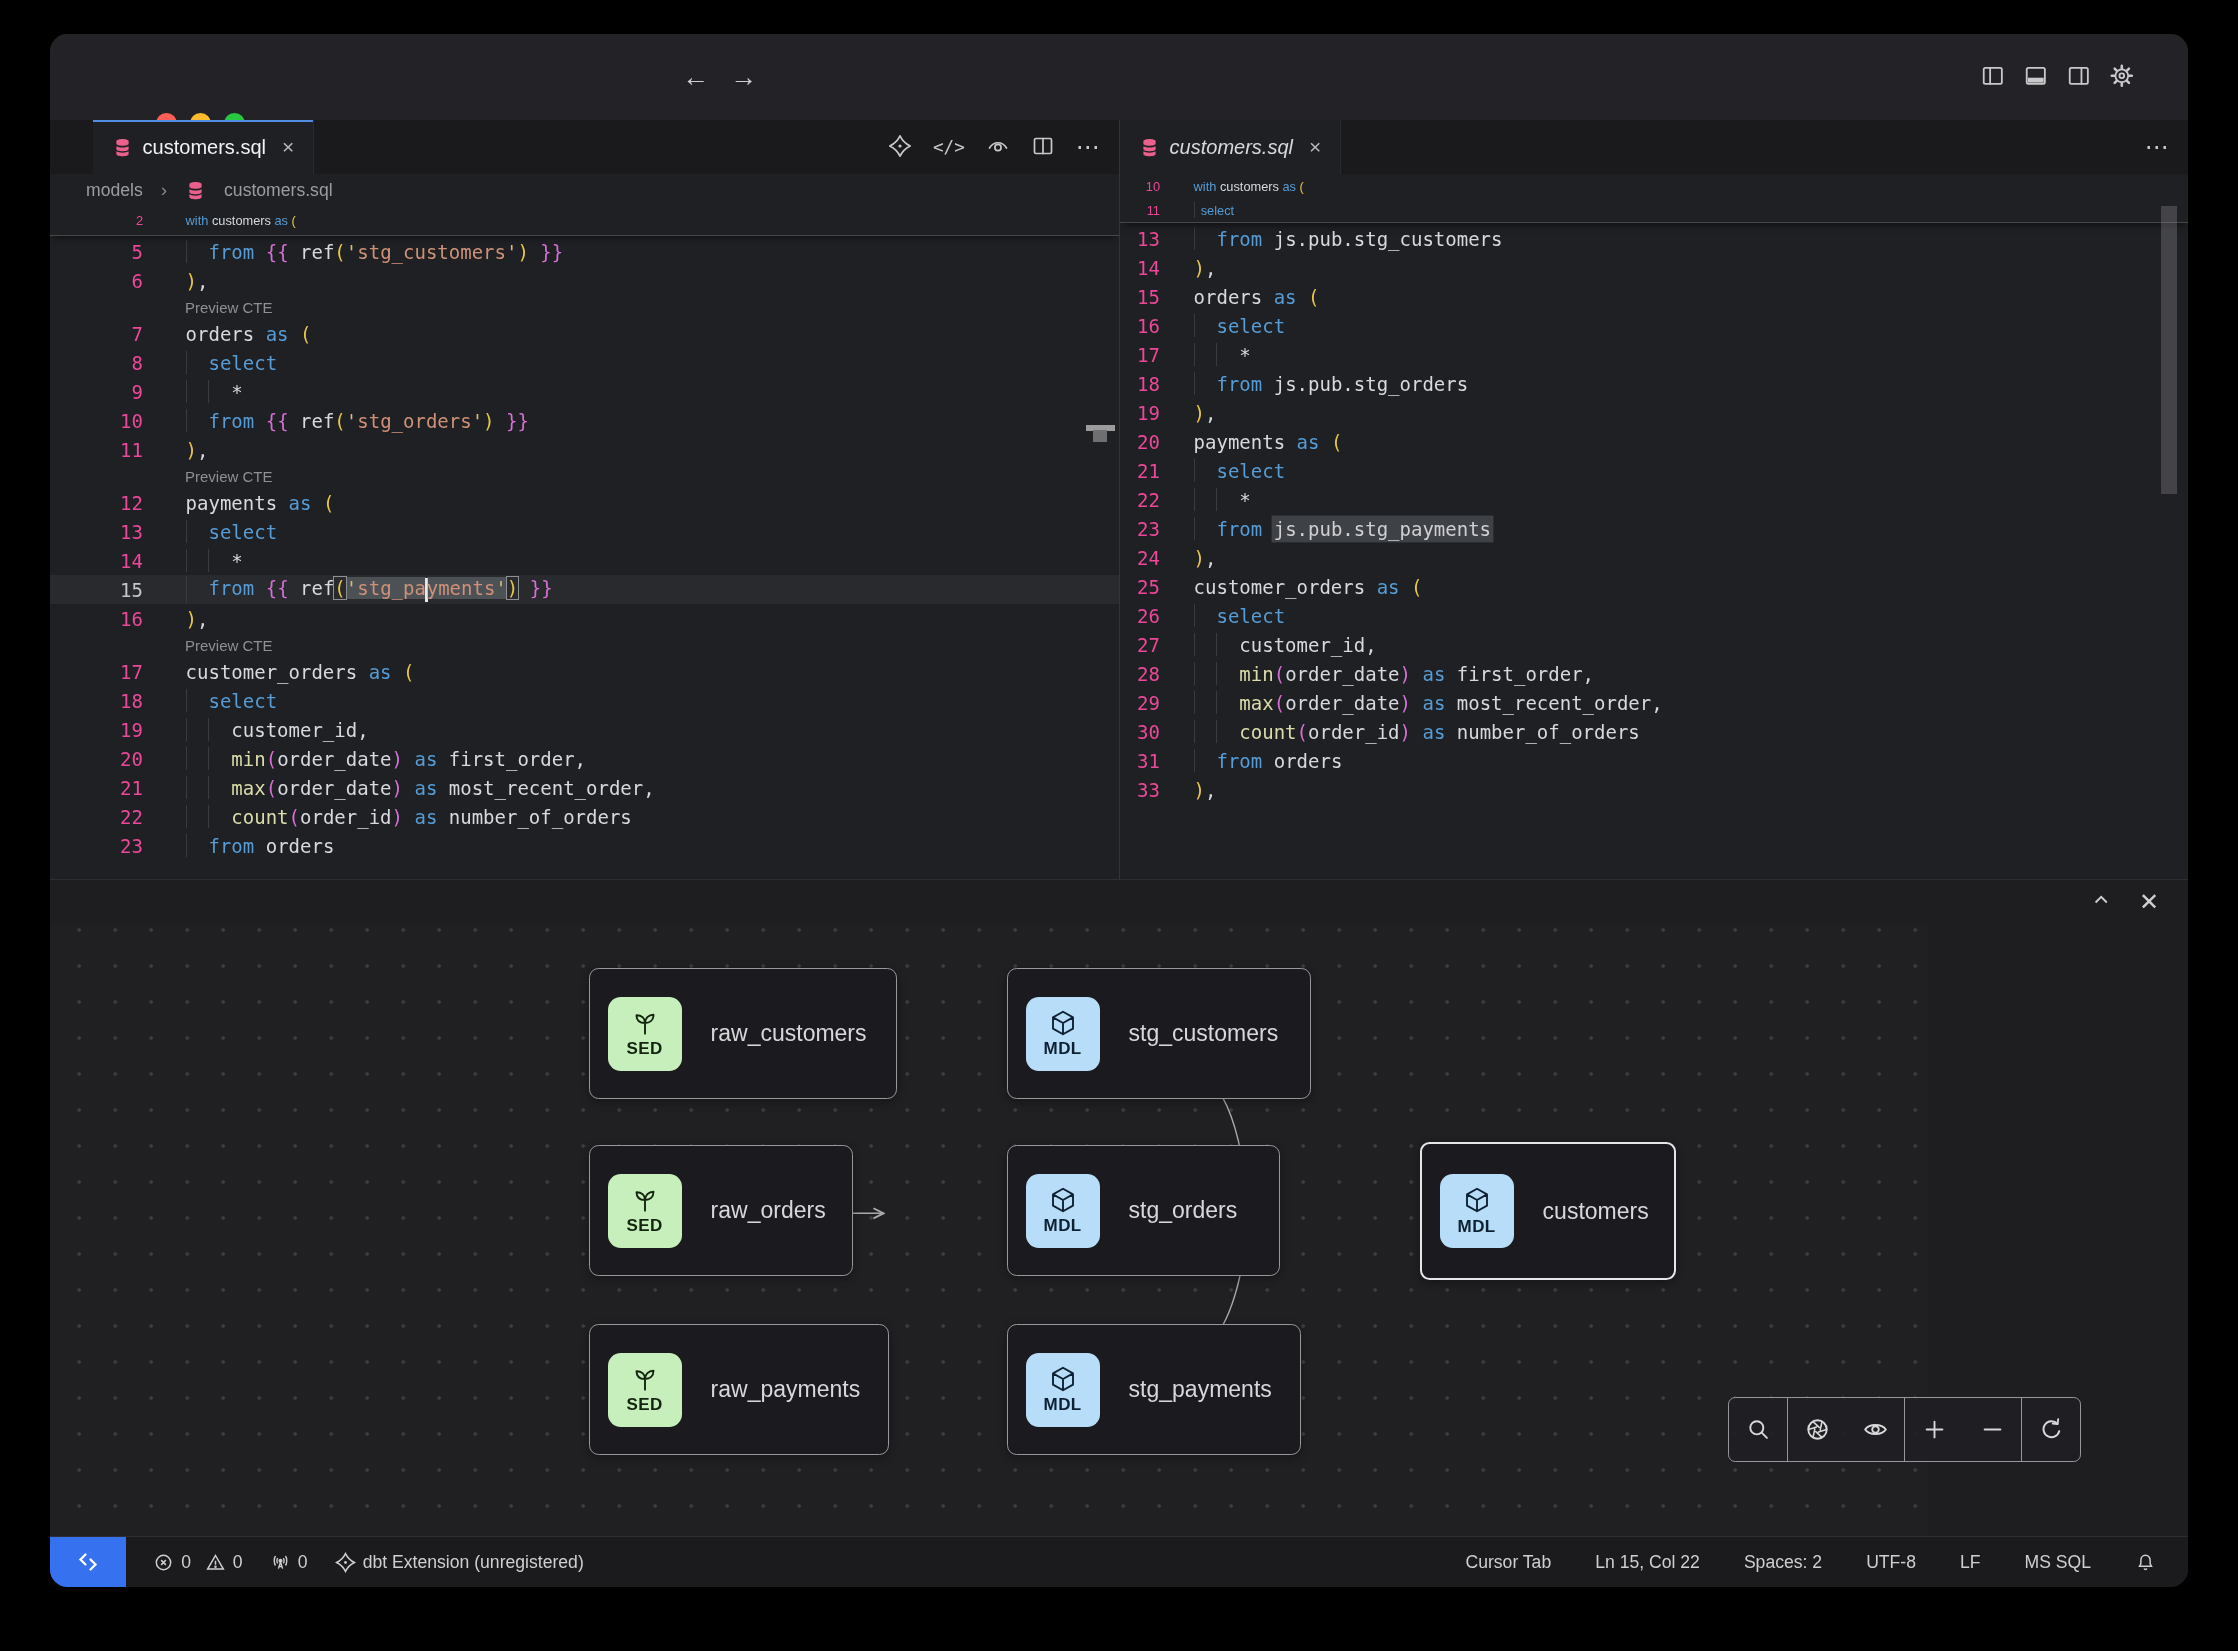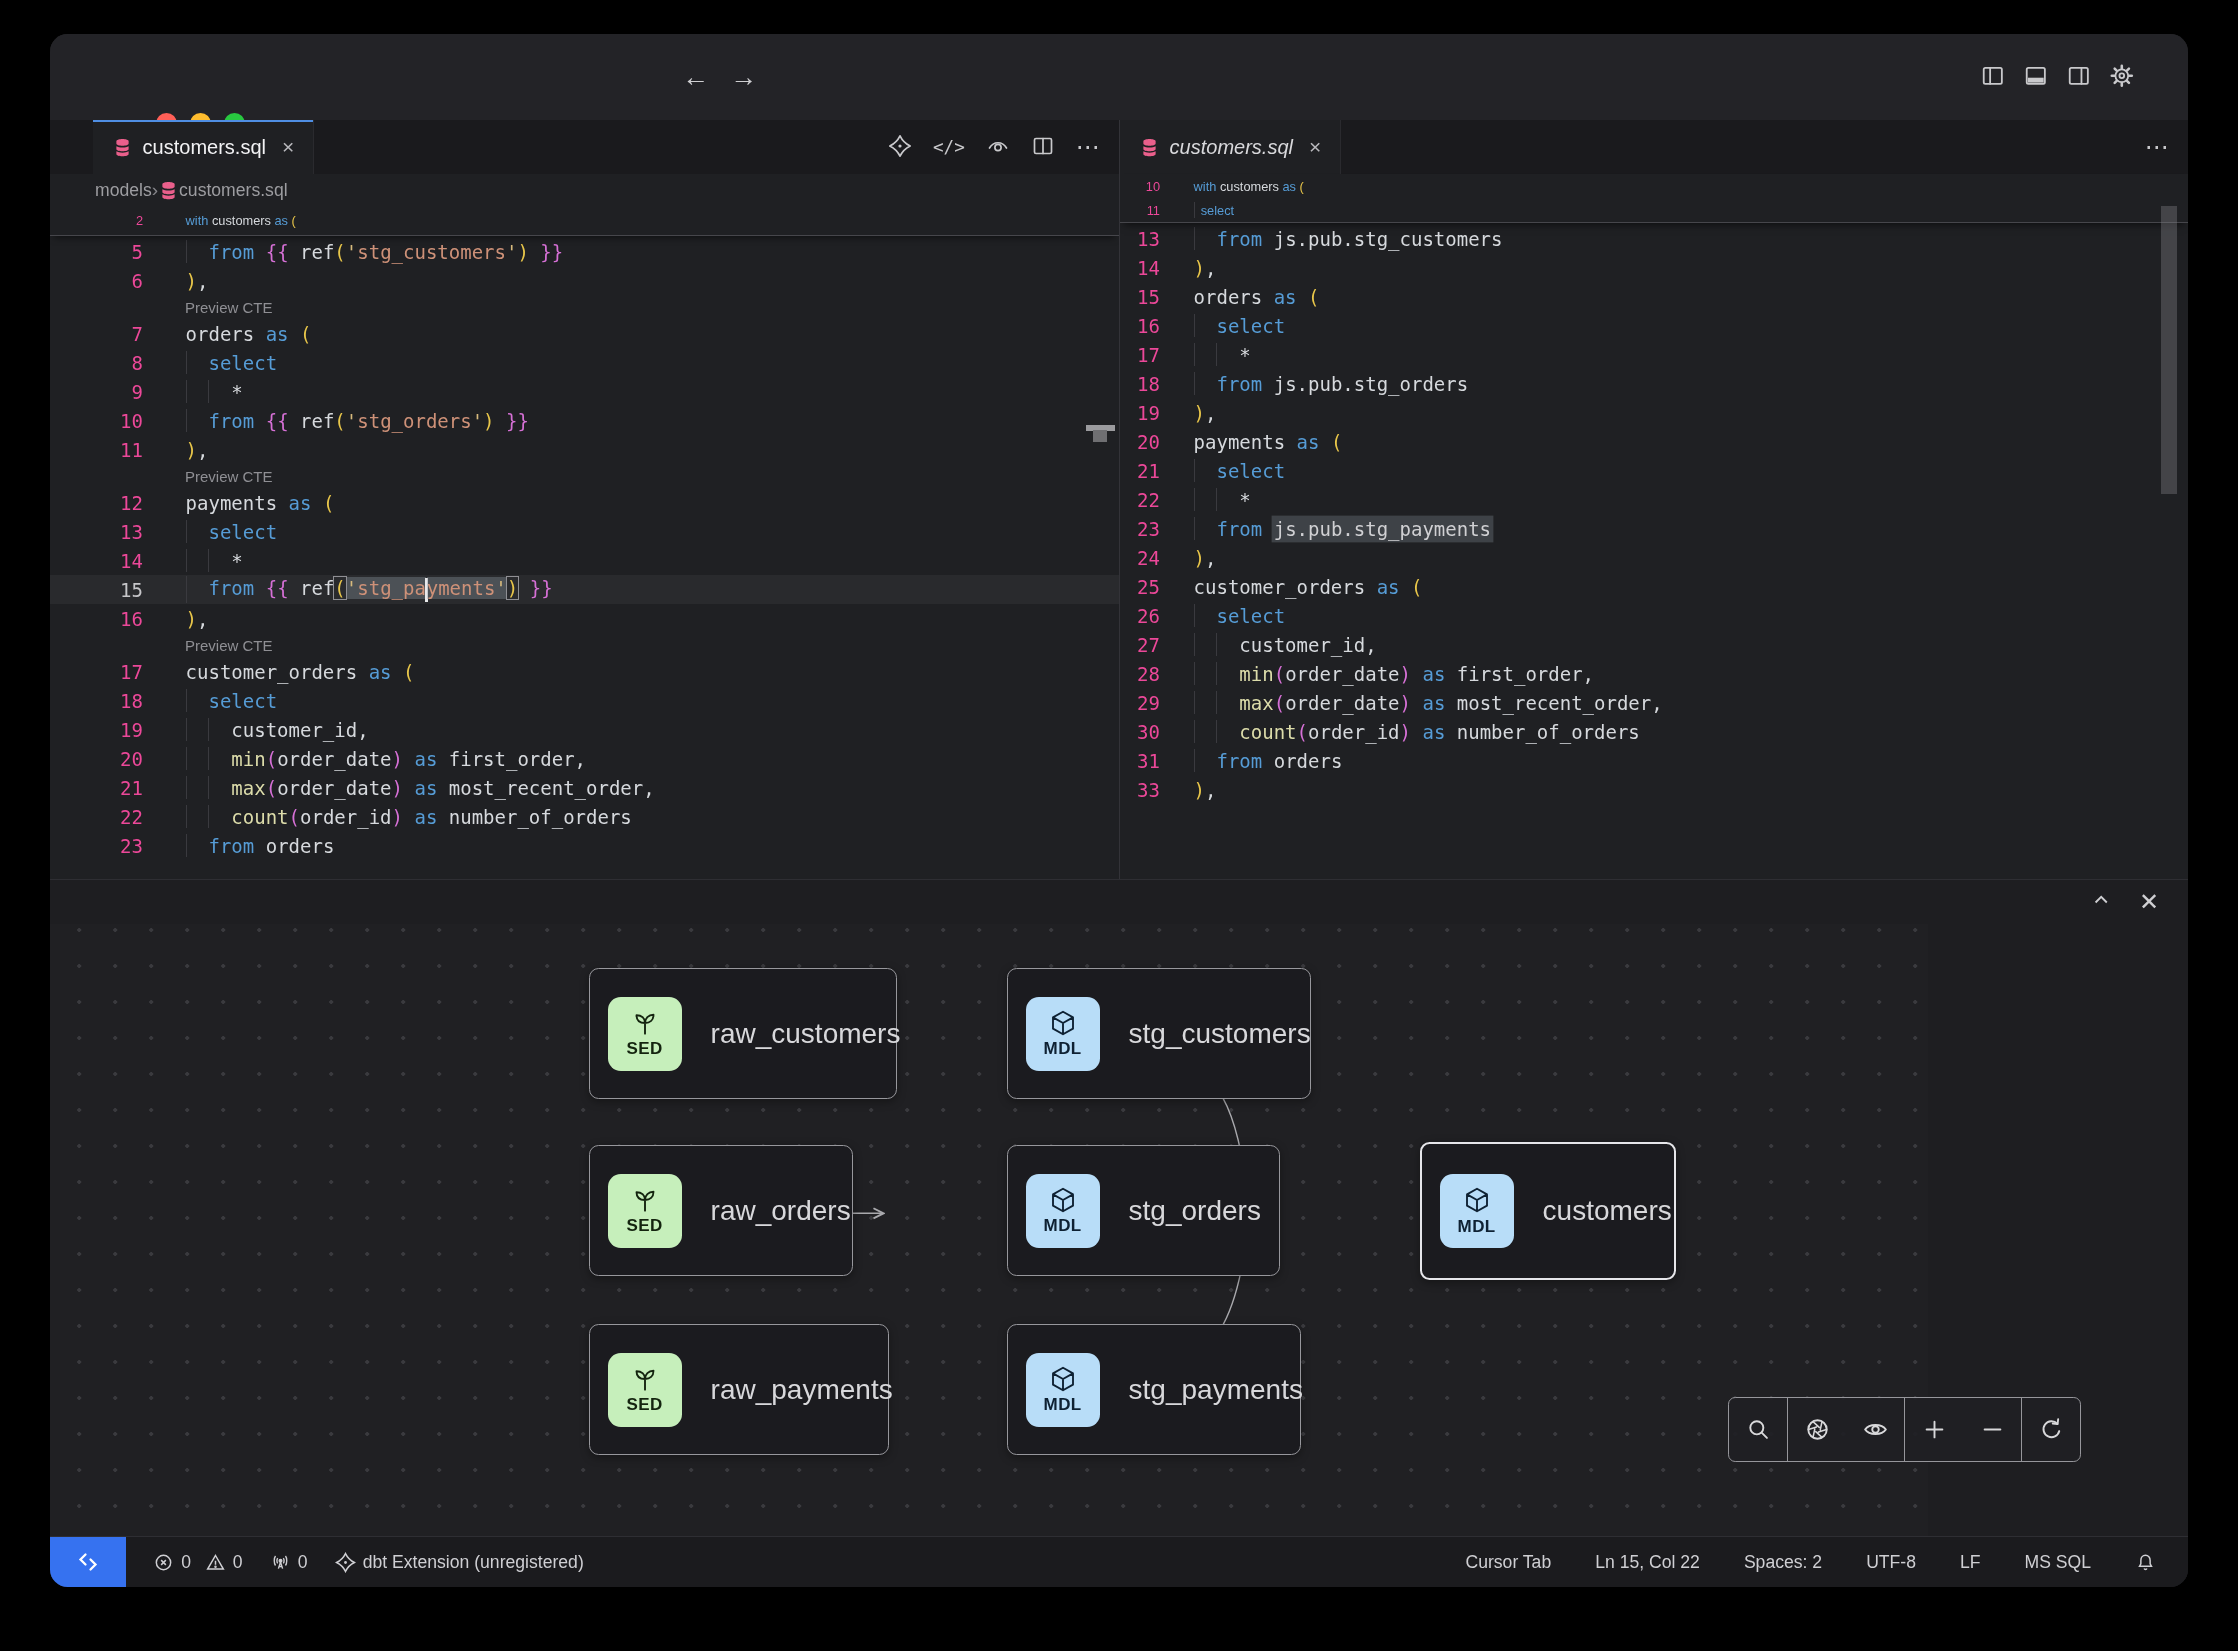--- a/index.html
+++ b/index.html
@@ -29,21 +29,21 @@
        position:relative;font-size:20px;color:#f2f2f4;}
   .tab .topline{position:absolute;left:0;top:0;width:100%;height:2.4px;background:#4f8ee3;}
   .tab.preview .label{font-style:italic;color:#d9d9dc;}
   .tab .close{color:#b9b9bd;font-size:21px;margin-left:6.4px;}
   .tabspacer{flex:1;background:#1a1a1d;}
   .editor-actions{display:flex;align-items:center;gap:21px;padding-right:17.6px;background:#1a1a1d;color:#c9c9cc;}
   .editor-actions svg{width:24px;height:24px;}
   .codeicon{font-family:"DejaVu Sans Mono",monospace;font-size:17.6px;color:#c9c9cc;}
   .moredots{font-size:24px;color:#c9c9cc;letter-spacing:1.6px;}
   .breadcrumb{position:absolute;left:0;top:54px;width:100%;height:32px;display:flex;align-items:center;
-              gap:0;padding-left:36px;font-size:17.6px;color:#9d9da1;background:#1f2023;margin-left:9px;}
+              gap:18px;padding-left:36px;font-size:17.6px;color:#9d9da1;background:#1f2023;}
   .breadcrumb .sep{color:#85858a;font-size:19px;}
   .dbicon{width:21px;height:21px;}
   
   .codearea{position:absolute;left:0;width:100%;font-family:"DejaVu Sans Mono",monospace;font-size:19px;}
   .group.left .codearea{top:86px;}
   .group.right .codearea{top:54px;}
   .row{display:flex;align-items:center;height:29px;position:relative;}
   .row.cur{background:rgba(235,240,245,0.05);}
   .row .num{color:#ec4899;text-align:right;flex:none;}
   .row.cur .num{color:#c6c6c9;}
@@ -86,21 +86,21 @@
   .node{position:absolute;background:#1b1b1f;border:1.6px solid #97979c;border-radius:9.6px;
         display:flex;align-items:center;gap:29px;padding-left:17.6px;box-sizing:border-box;
         box-shadow:0 2.4px 8px rgba(0,0,0,0.35);}
   .node.selected{border:2.4px solid #e6e6ea;}
   .badge{width:74px;height:74px;border-radius:12.8px;display:flex;flex-direction:column;align-items:center;
          justify-content:center;flex:none;}
   .badge.seed{background:#c6efbb;color:#14240f;}
   .badge.model{background:#b8ddf8;color:#0e2133;}
   .badge svg{width:30px;height:30px;}
   .badge .bt{font-size:17px;font-weight:700;margin-top:1.6px;letter-spacing:0.4px;}
-  .nlabel{font-size:28px;color:#d8d8db;}
+  .nlabel{font-size:23px;color:#d8d8db;}
   .ltoolbar{position:absolute;display:flex;border:1.2px solid #96969b;border-radius:7.2px;background:rgba(32,32,36,0.92);
             overflow:hidden;}
   .lgrp{display:flex;align-items:center;justify-content:space-evenly;border-right:1.2px solid #96969b;}
   .lgrp:last-child{border-right:none;}
   .lbtn{display:flex;align-items:center;justify-content:center;color:#d8d8da;width:58px;height:61px;}
   .lbtn svg{width:27px;height:27px;}
   
   .statusbar{position:absolute;left:0;top:1502px;width:2138px;height:50px;background:#1b1b1e;
              border-top:0.8px solid #2e2e33;display:flex;align-items:center;font-size:17.6px;color:#cfcfd3;}
   .remote{width:76px;height:50px;background:#3672f0;display:flex;align-items:center;justify-content:center;color:#fff;flex:none;}

